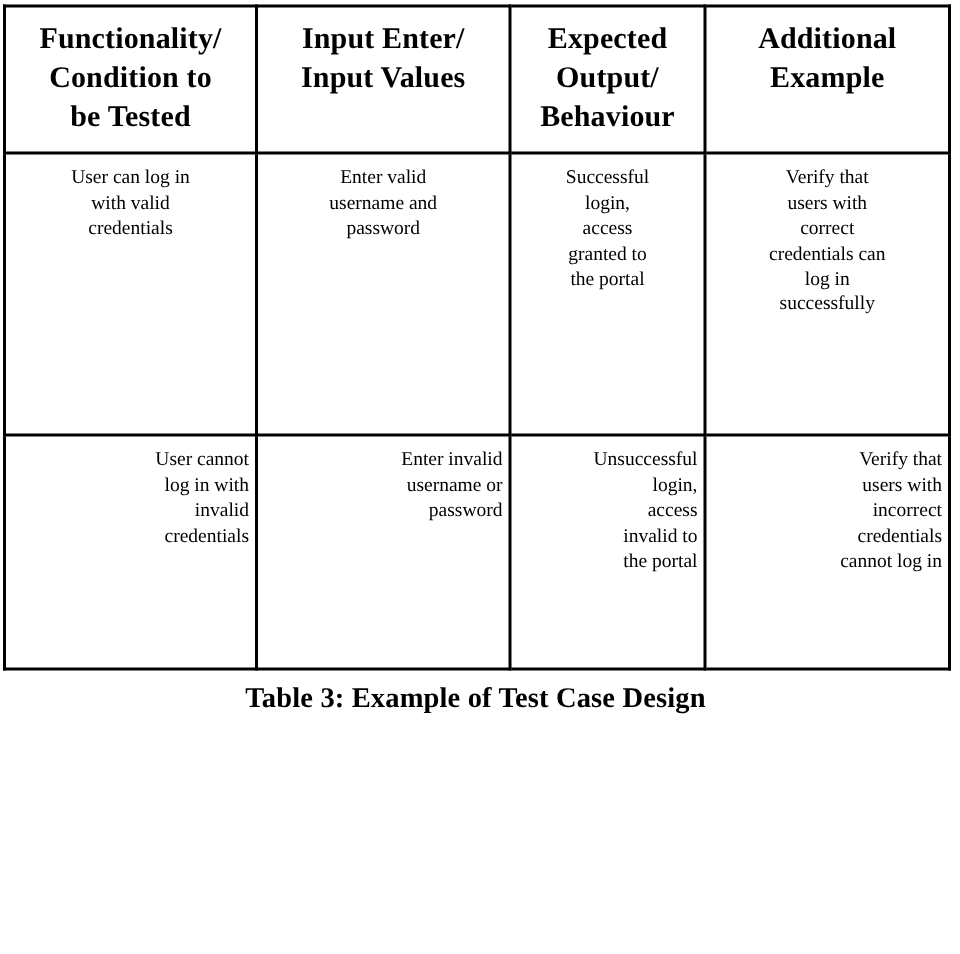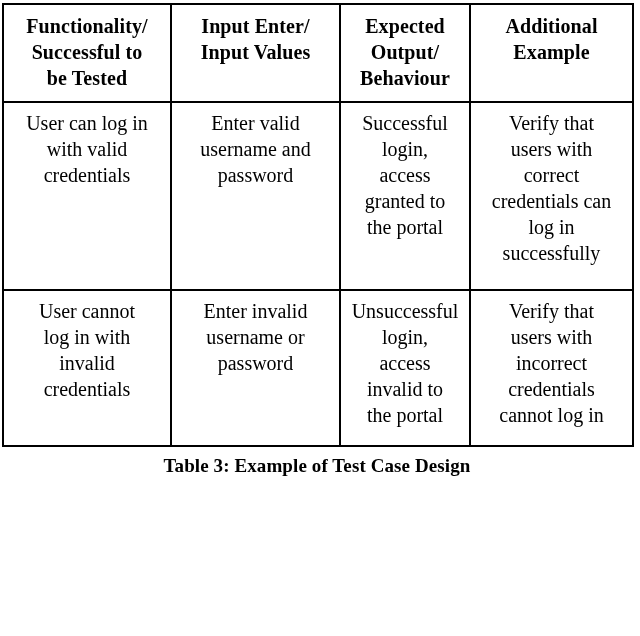--- a/index.html
+++ b/index.html
@@ -39,30 +39,30 @@
   }
   table.testcase-table th {
     font-weight: bold;
     font-size: 20px;
     padding-top: 8px;
     padding-bottom: 10px;
     letter-spacing: 0.1px;
   }
   table.testcase-table td {
     font-weight: normal;
-    font-size: 20px;
+    font-size: 13px;
   }
   
   col.c0 { width: 168px; }
   col.c1 { width: 169px; }
   col.c2 { width: 130px; }
   col.c3 { width: 163px; }
 
   tr.row-1 td { height: 172px; }
-  tr.row-2 td { height: 140px; }
+  tr.row-2 td { height: 140px; text-align: right; }
   tr.row-3 td { height: 158px; }
 
   .table-caption {
     text-align: center;
     font-weight: bold;
     font-size: 19px;
     margin-top: 8px;
     letter-spacing: 0.1px;
     width: 630px;
     margin-left: 2px;
@@ -76,21 +76,21 @@
   <table class="testcase-table">
     <colgroup>
       <col class="c0">
       <col class="c1">
       <col class="c2">
       <col class="c3">
     </colgroup>
     <thead>
       <tr>
         <th>Functionality/
-Successful to
+Condition to
 be Tested</th>
         <th>Input Enter/
 Input Values</th>
         <th>Expected
 Output/
 Behaviour</th>
         <th>Additional
 Example</th>
       </tr>
     </thead>

